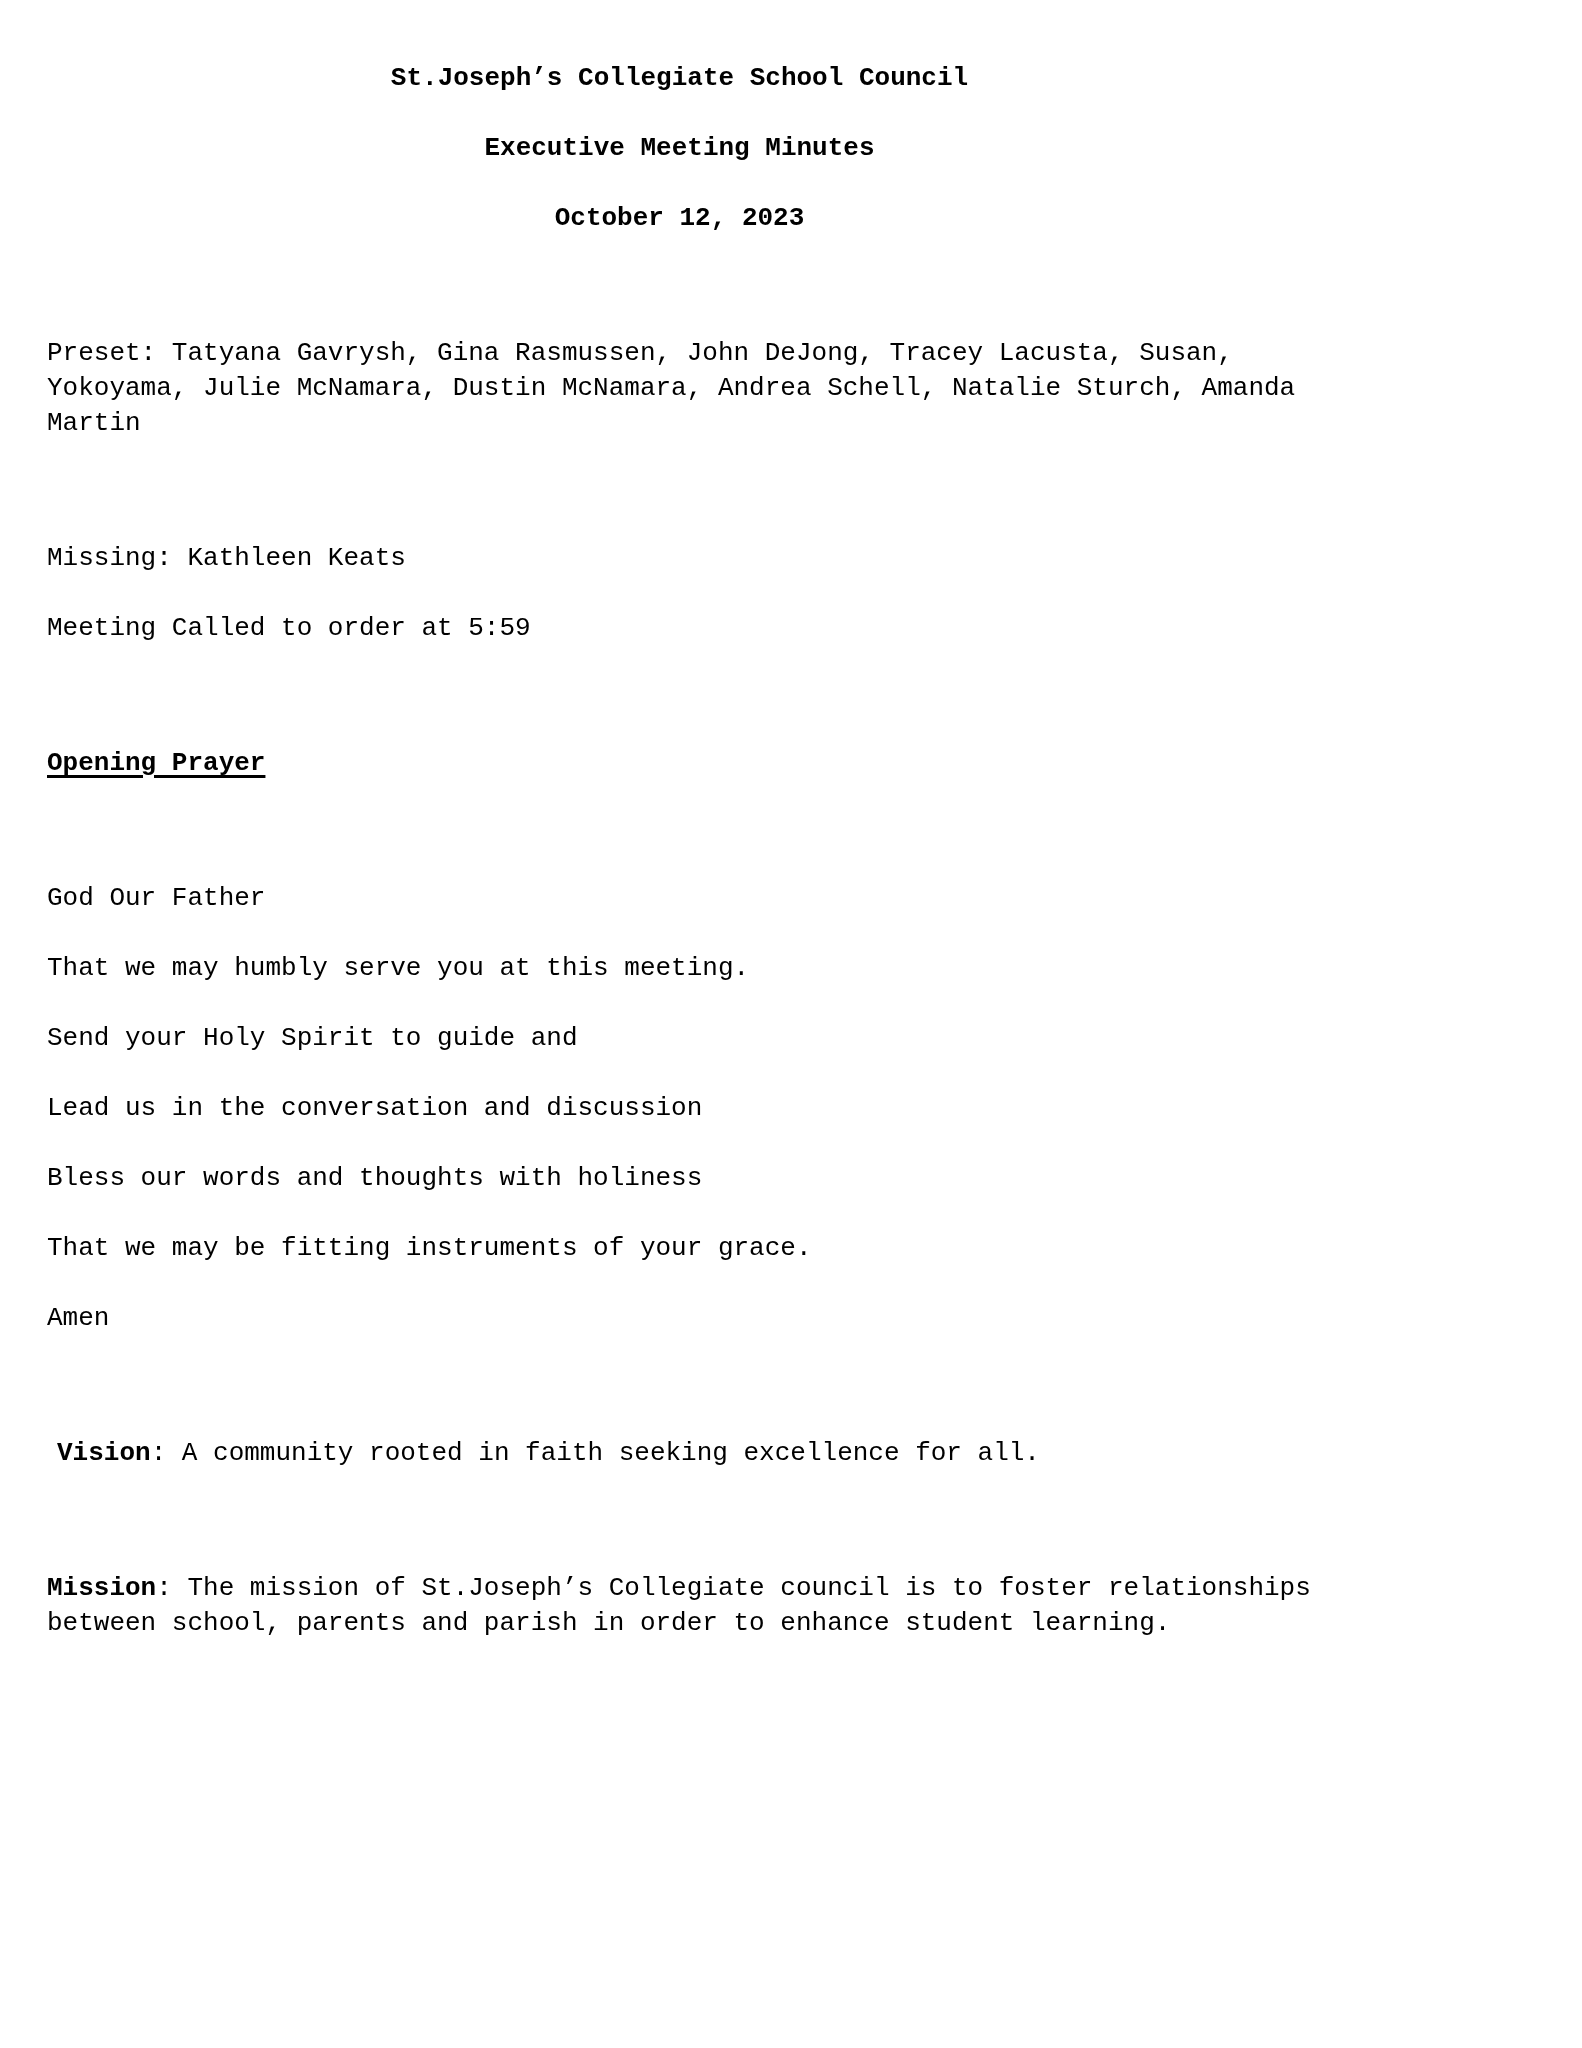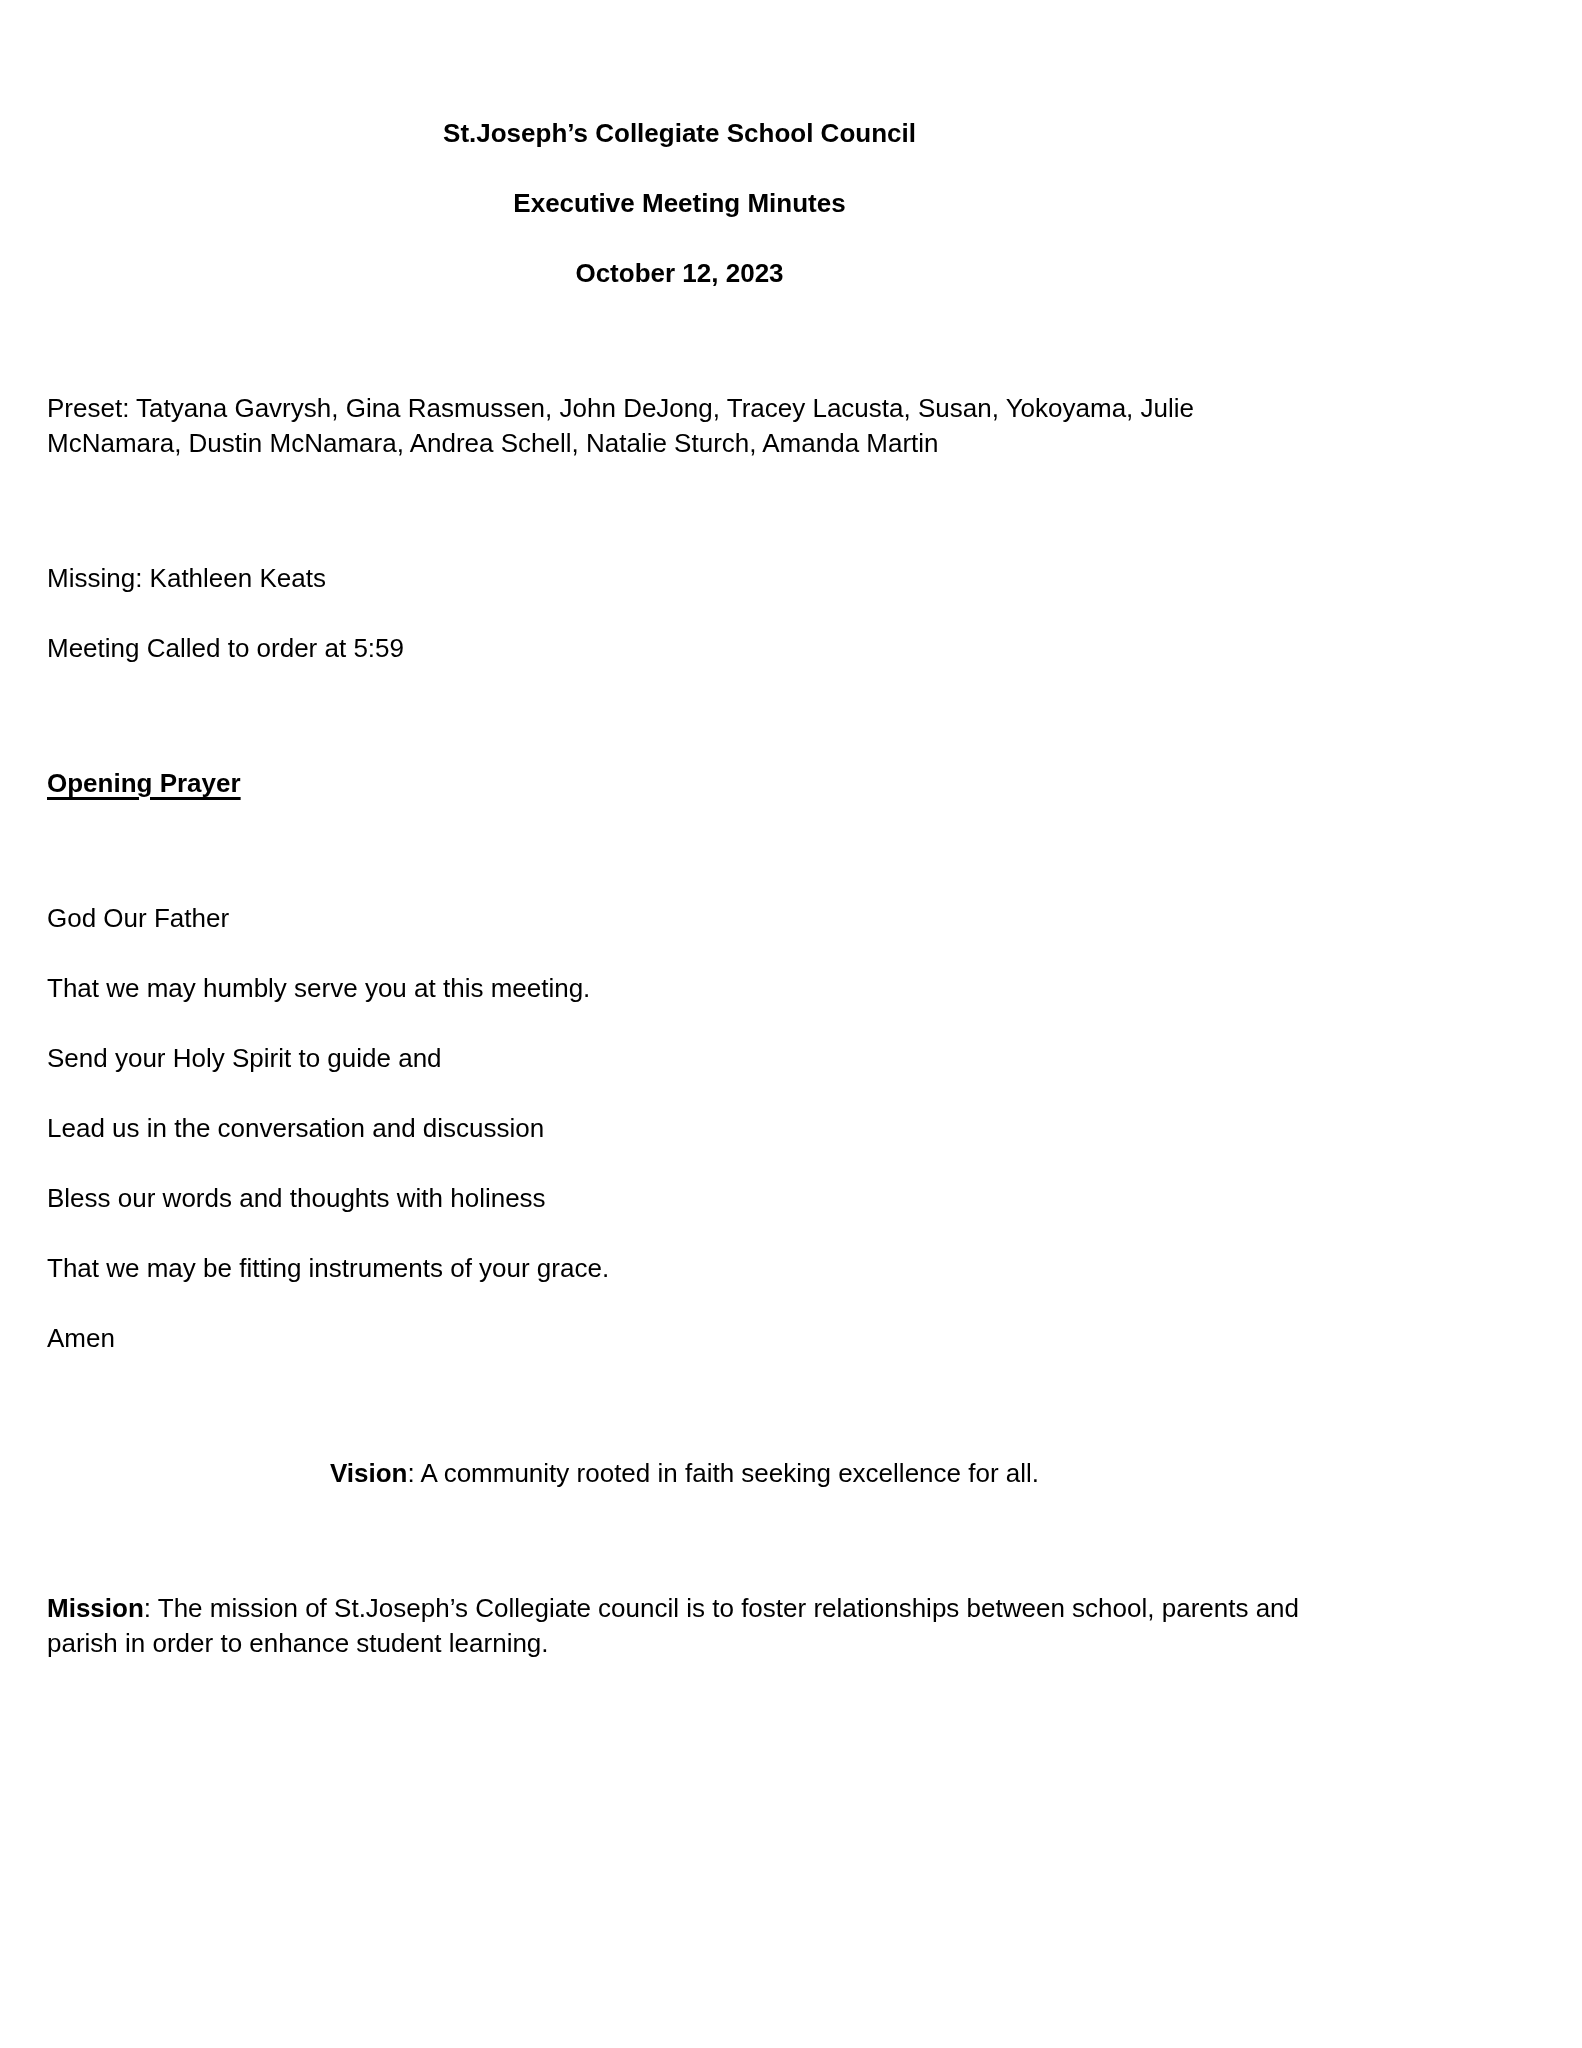--- a/index.html
+++ b/index.html
@@ -7,24 +7,24 @@
     padding: 0;
     background: #ffffff;
   }
   .page {
     position: relative;
     width: 1354px;
     height: 2048px;
     box-sizing: border-box;
     background: #ffffff;
     color: #000000;
-    font-family: Liberation Sans, sans-serif;
+    font-family: Liberation Mono, monospace;
     font-size: 26px;
     line-height: 35px;
-    padding: 116px 42px 0 47px;
+    padding: 61px 42px 0 47px;
     overflow: hidden;
   }
   .doc-header {
     text-align: center;
     font-weight: bold;
   }
   p {
     margin: 0 0 35px 0;
   }
   .gap {
@@ -34,21 +34,20 @@
     font-weight: bold;
     text-decoration: underline;
     text-decoration-thickness: 3px;
     text-underline-offset: 5px;
   }
   .label-bold {
     font-weight: bold;
   }
   .indent {
     padding-left: 10px;
-    text-align: center;
   }
 </style>
 </head>
 <body>
 
 <div class="page">
 
   <div class="doc-header">
     <p>St.Joseph’s Collegiate School Council</p>
     <p>Executive Meeting Minutes</p>

